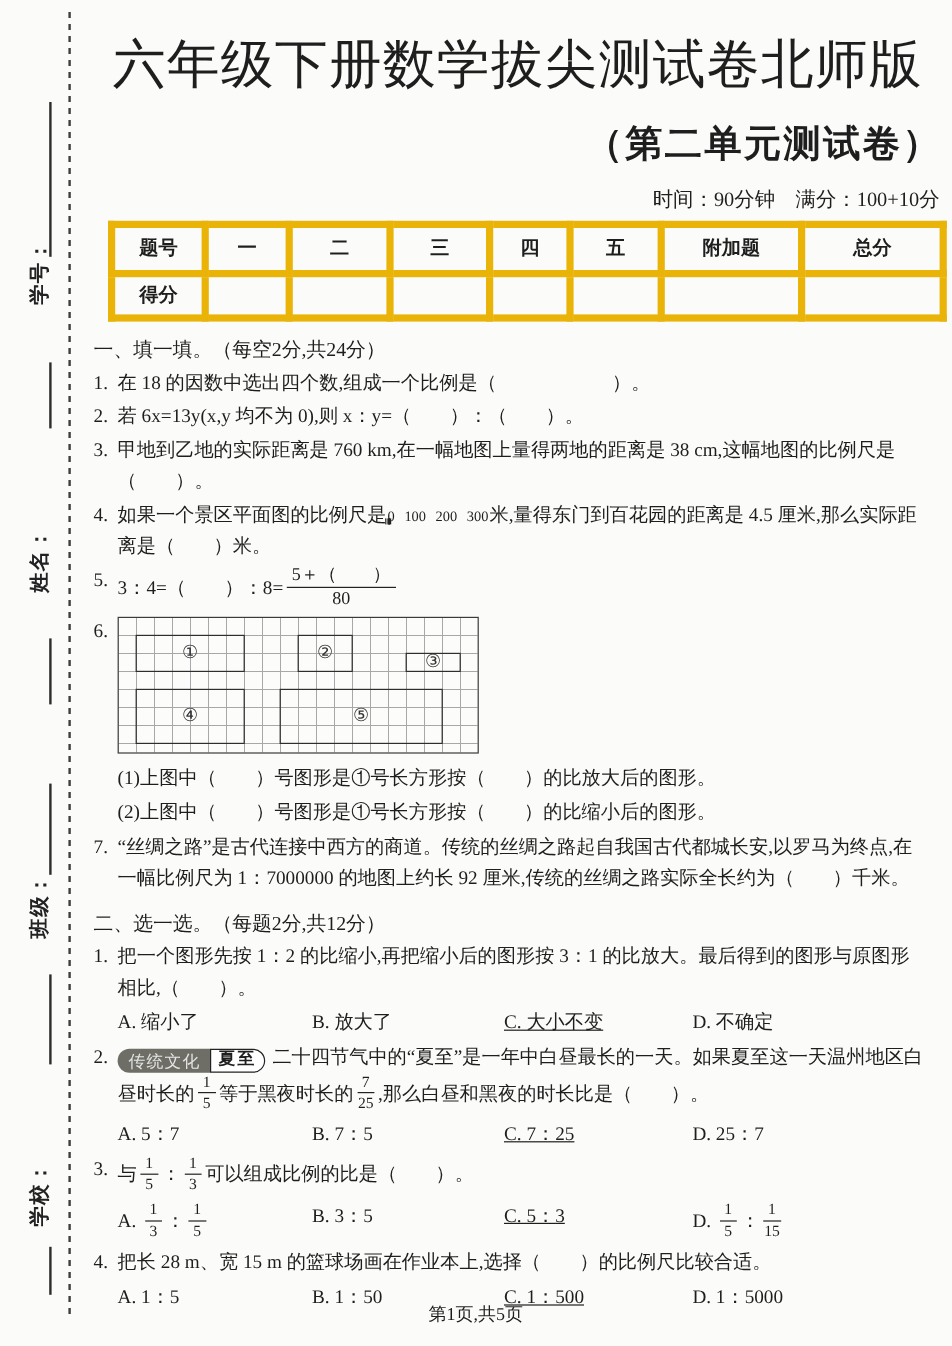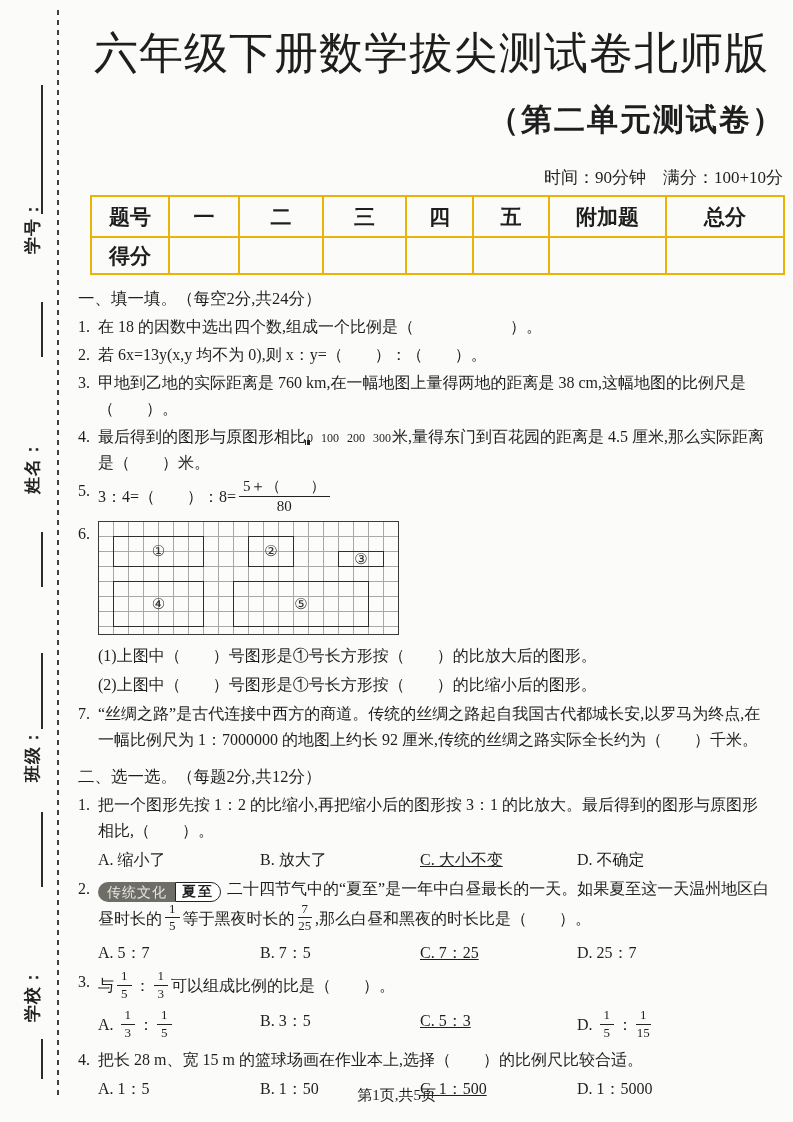--- a/index.html
+++ b/index.html
@@ -22,26 +22,26 @@
     position:absolute; top:9px; font-size:17px; font-weight:600; letter-spacing:1px;
     white-space:nowrap; color:#222;
   }
   .side-strip .wline {
     position:absolute; top:29px; border-bottom:2px solid #2c2c2c; height:0;
   }
   
   .main { position:absolute; left:78px; top:0; width:707px; }
   .title { font-size:44px; font-weight:400; text-align:center; margin:24px 0 0; letter-spacing:1px; }
   .subtitle { font-size:31px; font-weight:700; text-align:right; margin:16px 0 0; letter-spacing:2px; }
-  .meta { text-align:right; font-size:17px; margin:25px 2px 6px 0; }
+  .meta { text-align:right; font-size:17px; margin:14px 2px 6px 0; }
   
   table.score { border-collapse:collapse; table-layout:fixed; width:693px; margin-left:12px; }
   table.score td {
-    border:2px solid #eab308; text-align:center; vertical-align:middle;
-    font-size:21px; font-weight:600; padding:0;
+    border:6px solid #eab308; text-align:center; vertical-align:middle;
+    font-size:16px; font-weight:600; padding:0;
   }
   table.score tr.r1 td { height:41px; }
   table.score tr.r2 td { height:37px; }
   
   .sec-heading { font-size:16.5px; font-weight:400; margin:13px 0 4px; }
   .q { position:relative; padding-left:20px; font-size:16px; line-height:26px; margin:2px 0; width:692px; }
   .qnum { position:absolute; left:0; top:0; }
   .subq { padding-left:20px; font-size:16px; line-height:26px; margin:3px 0; }
   .opts { display:flex; padding-left:20px; font-size:16px; line-height:26px; margin:3px 0; }
   .opts .o1 { width:162px; } .opts .o2 { width:160px; } .opts .o3 { width:157px;text-decoration:underline; } .opts .o4 { flex:1; }
@@ -148,21 +148,21 @@
     <span>若 6x=13y(x,y 均不为 0),则 x：y=（　　）：（　　）。</span>
   </div>
 
   <div class="q">
     <span class="qnum">3.</span>
     <span>甲地到乙地的实际距离是 760 km,在一幅地图上量得两地的距离是 38 cm,这幅地图的比例尺是（　　）。</span>
   </div>
 
   <div class="q">
     <span class="qnum">4.</span>
-    <span>最后得到的图形与原图形相比</span><span class="scalebar"><span class="nums">
+    <span>如果一个景区平面图的比例尺是</span><span class="scalebar"><span class="nums">
           <span>0</span>
           <span>100</span>
           <span>200</span>
           <span>300</span>
         </span><span class="bar"><span class="tick t0"></span><span class="tick t1"></span><span class="tick t2"></span><span class="tick t3"></span></span></span><span>米,量得东门到百花园的距离是 4.5 厘米,那么实际距离是（　　）米。</span>
   </div>
 
   <div class="q">
     <span class="qnum">5.</span>
     <span>3：4=（　　）：8=</span><span class="frac big"><span class="num">5＋（　　）</span><span class="den">80</span></span>

